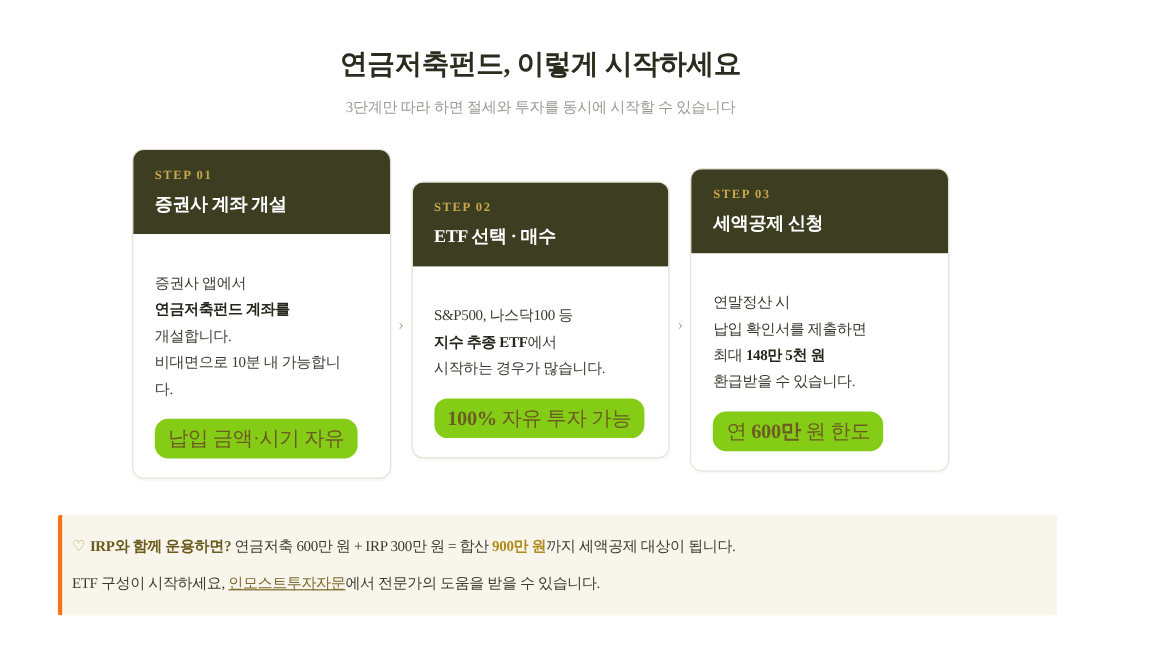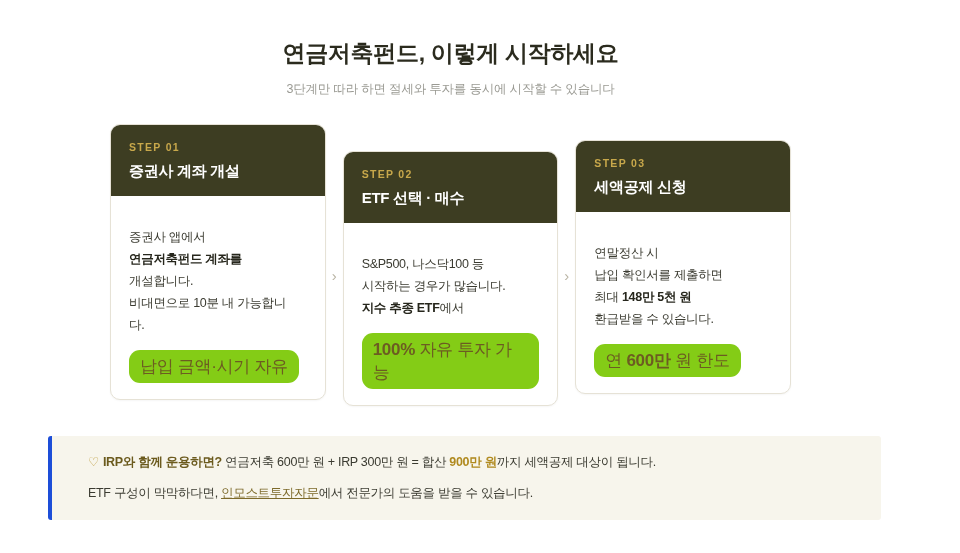--- a/index.html
+++ b/index.html
@@ -14,20 +14,21 @@
     color: #2e2e22;
     overflow: hidden;
     position: relative;
   }
 
   .page {
     position: relative;
     width: 901px;
     height: 553px;
     box-sizing: border-box;
+    font-family: Liberation Serif, serif;
   }
 
   
   .header {
     text-align: center;
     padding-top: 38px;
   }
   .title {
     font-size: 23px;
     font-weight: bold;
@@ -112,23 +113,23 @@
     font-size: 15px;
     line-height: 1;
     flex: 0 0 auto;
     padding: 0 6px;
   }
 
   
   .note {
     margin: 30px 20px 0 48px;
     background: #f7f5ec;
-    border-left: 4px solid #1d4ed8;
+    border-left: 4px solid #f97316;
     border-radius: 3px;
-    padding: 18px 22px 18px 36px;
+    padding: 18px 22px 18px 8px;
     box-sizing: border-box;
   }
   .note-line1 {
     font-size: 12.5px;
     color: #3b3b31;
     letter-spacing: -0.3px;
   }
   .note-line1 .bulb { color: #c1a249; margin-right: 4px; }
   .note-line1 .lead { font-weight: bold; color: #6b5a1d; }
   .note-line1 .amt { font-weight: bold; color: #b08a1f; }
@@ -197,24 +198,24 @@
     <div class="card offset2">
       <div class="card-head">
         <div class="step-label">STEP 02</div>
         <div class="step-title">ETF 선택 · 매수</div>
       </div>
       <div class="card-body">
         <div class="line">
           <span>S&amp;P500, 나스닥100 등</span>
         </div>
         <div class="line">
+          <b>지수 추종 ETF</b><span>에서</span>
+        </div>
+        <div class="line">
           <span>시작하는 경우가 많습니다.</span>
-        </div>
-        <div class="line">
-          <b>지수 추종 ETF</b><span>에서</span>
         </div>
         <div class="pill">
           <b>100%</b><span> 자유 투자 가능</span>
         </div>
       </div>
     </div>
 
     <div class="arrow">›</div>
 
     <div class="card offset3">
@@ -241,18 +242,18 @@
       </div>
     </div>
 
   </div>
 
   <div class="note">
     <div class="note-line1">
       <span class="bulb">♡</span><span class="lead">IRP와 함께 운용하면?</span><span> 연금저축 600만 원 + IRP 300만 원 = 합산 </span><span class="amt">900만 원</span><span>까지 세액공제 대상이 됩니다.</span>
     </div>
     <div class="note-line2">
-      <span>ETF 구성이 막막하다면, </span><a href="#">인모스트투자자문</a><span>에서 전문가의 도움을 받을 수 있습니다.</span>
+      <span>ETF 구성이 시작하세요, </span><a href="#">인모스트투자자문</a><span>에서 전문가의 도움을 받을 수 있습니다.</span>
     </div>
   </div>
 
 
 </div>
 
 </body></html>

